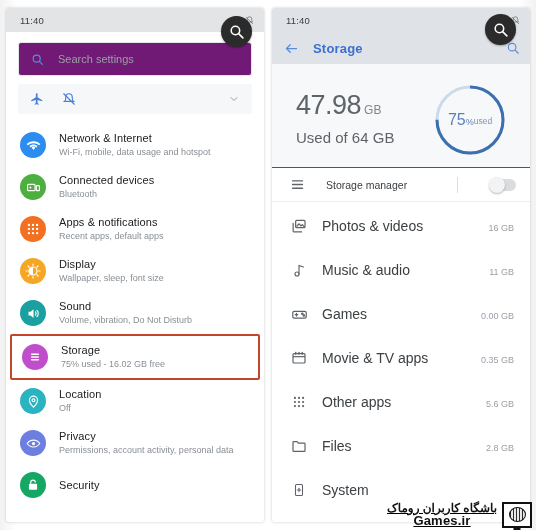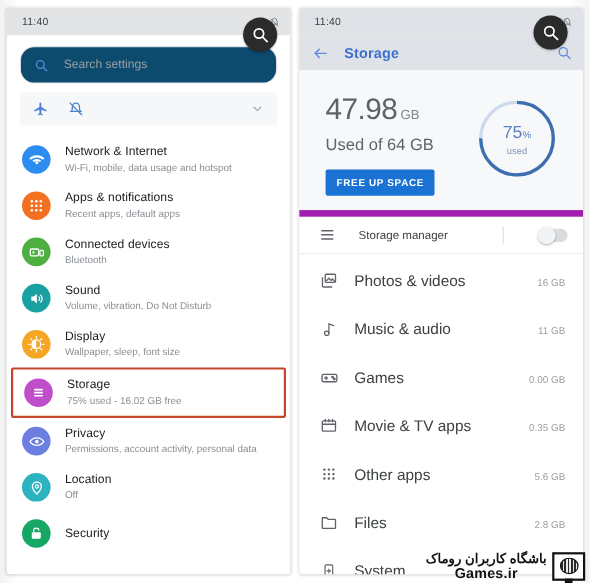--- a/index.html
+++ b/index.html
@@ -47,26 +47,26 @@
   }
   .statusbar.blue { background: #dfe3e7; }
   .status-icons { display: flex; align-items: center; gap: 3px; opacity: .72; }
   .status-icons svg { display: block; }
 
   
   .search-wrap { padding: 10px 12px 0 12px; }
   .search-card {
     height: 34px;
     border: 1px solid #e4e6e8;
-    border-radius: 13px;
+    border-radius: 3px;
     display: flex;
     align-items: center;
     padding: 0 12px;
     gap: 14px;
-    background: #0c4a6e;
+    background: #701a75;
   }
   .search-card .ph { font-size: 11px; color: #9aa0a6; }
 
   .chip-card {
     margin: 8px 12px 0 12px;
     height: 30px;
     background: #f6f7f8;
     border-radius: 3px;
     display: flex;
     align-items: center;
@@ -118,23 +118,23 @@
     font-weight: bold;
     letter-spacing: .2px;
     flex: 1;
   }
 
   
   .summary {
     background: #f7f8f9;
     padding: 20px 16px 16px 16px;
     display: flex;
-    align-items: flex-start;
-    border-bottom: 6px solid #a21caf;
-    height: 133px;
+    align-items: center;
+    border-bottom: 1px solid #a21caf;
+    height: 104px;
   }
   .sum-left { flex: 1; padding-left: 8px; }
   .big-num {
     font-size: 27px;
     color: #5f6368;
     line-height: 30px;
     letter-spacing: -.5px;
   }
   .big-num .unit { font-size: 12px; color: #80868b; margin-left: 3px; letter-spacing: 0; }
   .used-of { font-size: 15px; color: #5f6368; margin-top: 4px; }
@@ -149,21 +149,21 @@
     padding: 7px 10px;
     border: none;
     border-radius: 2px;
     cursor: pointer;
     font-family: "Liberation Sans", sans-serif;
   }
   .donut { position: relative; width: 76px; height: 76px; margin-top: 4px; margin-right: 6px; }
   .donut svg { display: block; }
   .donut-label {
     position: absolute; inset: 0;
-    display: flex; flex-direction: column;
+    display: flex; flex-direction: row;
     align-items: center; justify-content: center;
     padding-top: 2px;
   }
   .donut-pct { font-size: 16px; color: #5b7fba; line-height: 17px; }
   .donut-pct .sym { font-size: 9px; }
   .donut-used { font-size: 8.5px; color: #7d93b8; margin-top: 1px; }
 
   
   .mgr-row {
     height: 34px;
@@ -230,20 +230,21 @@
 
   
   .watermark {
     position: absolute;
     right: 4px;
     bottom: 2px;
     z-index: 40;
     display: flex;
     align-items: center;
     gap: 5px;
+    text-decoration: underline;
   }
   .wm-text { text-align: center; line-height: 1.05; }
   .wm-fa { font-size: 12px; color: #111; font-weight: bold; direction: rtl; }
   .wm-en { font-size: 13px; color: #111; font-weight: bold; letter-spacing: .2px; }
   .wm-logo {
     width: 30px; height: 26px;
     border: 2px solid #111;
     display: flex; align-items: center; justify-content: center;
     position: relative;
     background: #fff;
@@ -316,67 +317,53 @@
               <path d="M12 10.5c-2.5 0-4.7.9-6.4 2.4l1.9 2.1A6.9 6.9 0 0112 13.2c1.7 0 3.3.6 4.5 1.8l1.9-2.1a9.5 9.5 0 00-6.4-2.4z"></path>
             </svg>
         </span>
         <span class="stext">
           <span class="stitle" style="display:block">Network &amp; Internet</span>
           <span class="ssub" style="display:block">Wi-Fi, mobile, data usage and hotspot</span>
         </span>
       </div>
 
       <div class="srow">
+        <span class="sicon" style="background:#4caf3f">
+          <svg width="15" height="15" viewBox="0 0 24 24" fill="none" stroke="#ffffff" stroke-width="1.9">
+              <rect x="2.5" y="7" width="12" height="10" rx="1.6"></rect>
+              <rect x="16.5" y="9" width="5" height="8" rx="1.2"></rect>
+              <circle cx="7" cy="12" r="1.6" fill="#ffffff" stroke="none"></circle>
+            </svg>
+        </span>
+        <span class="stext">
+          <span class="stitle" style="display:block">Connected devices</span>
+          <span class="ssub" style="display:block">Bluetooth</span>
+        </span>
+      </div>
+
+      <div class="srow">
         <span class="sicon" style="background:#f37021">
           <svg width="14" height="14" viewBox="0 0 24 24" fill="#ffffff">
               <circle cx="5" cy="5" r="2"></circle>
               <circle cx="12" cy="5" r="2"></circle>
               <circle cx="19" cy="5" r="2"></circle>
               <circle cx="5" cy="12" r="2"></circle>
               <circle cx="12" cy="12" r="2"></circle>
               <circle cx="19" cy="12" r="2"></circle>
               <circle cx="5" cy="19" r="2"></circle>
               <circle cx="12" cy="19" r="2"></circle>
               <circle cx="19" cy="19" r="2"></circle>
             </svg>
         </span>
         <span class="stext">
           <span class="stitle" style="display:block">Apps &amp; notifications</span>
           <span class="ssub" style="display:block">Recent apps, default apps</span>
         </span>
       </div>
 
-      <div class="srow">
-        <span class="sicon" style="background:#4caf3f">
-          <svg width="15" height="15" viewBox="0 0 24 24" fill="none" stroke="#ffffff" stroke-width="1.9">
-              <rect x="2.5" y="7" width="12" height="10" rx="1.6"></rect>
-              <rect x="16.5" y="9" width="5" height="8" rx="1.2"></rect>
-              <circle cx="7" cy="12" r="1.6" fill="#ffffff" stroke="none"></circle>
-            </svg>
-        </span>
-        <span class="stext">
-          <span class="stitle" style="display:block">Connected devices</span>
-          <span class="ssub" style="display:block">Bluetooth</span>
-        </span>
-      </div>
-
-
-      <div class="srow">
-        <span class="sicon" style="background:#1aa0a0">
-          <svg width="15" height="15" viewBox="0 0 24 24" fill="#ffffff">
-              <path d="M4 9v6h3.5L12 19V5L7.5 9H4z"></path>
-              <path d="M15 9.5a3.5 3.5 0 010 5" fill="none" stroke="#ffffff" stroke-width="1.8" stroke-linecap="round"></path>
-              <path d="M17.5 7a7 7 0 010 10" fill="none" stroke="#ffffff" stroke-width="1.8" stroke-linecap="round"></path>
-            </svg>
-        </span>
-        <span class="stext">
-          <span class="stitle" style="display:block">Sound</span>
-          <span class="ssub" style="display:block">Volume, vibration, Do Not Disturb</span>
-        </span>
-      </div>
 
       <div class="srow">
         <span class="sicon" style="background:#f5a623">
           <svg width="16" height="16" viewBox="0 0 24 24" fill="#ffffff">
               <path d="M12 6a6 6 0 000 12z"></path>
               <circle cx="12" cy="12" r="6" fill="none" stroke="#ffffff" stroke-width="1.8"></circle>
               <g stroke="#ffffff" stroke-width="1.8" stroke-linecap="round">
                 <line x1="12" y1="1.5" x2="12" y2="3.5"></line>
                 <line x1="12" y1="20.5" x2="12" y2="22.5"></line>
                 <line x1="1.5" y1="12" x2="3.5" y2="12"></line>
@@ -387,57 +374,71 @@
                 <line x1="6" y1="18" x2="4.5" y2="19.5"></line>
               </g>
             </svg>
         </span>
         <span class="stext">
           <span class="stitle" style="display:block">Display</span>
           <span class="ssub" style="display:block">Wallpaper, sleep, font size</span>
         </span>
       </div>
 
+      <div class="srow">
+        <span class="sicon" style="background:#1aa0a0">
+          <svg width="15" height="15" viewBox="0 0 24 24" fill="#ffffff">
+              <path d="M4 9v6h3.5L12 19V5L7.5 9H4z"></path>
+              <path d="M15 9.5a3.5 3.5 0 010 5" fill="none" stroke="#ffffff" stroke-width="1.8" stroke-linecap="round"></path>
+              <path d="M17.5 7a7 7 0 010 10" fill="none" stroke="#ffffff" stroke-width="1.8" stroke-linecap="round"></path>
+            </svg>
+        </span>
+        <span class="stext">
+          <span class="stitle" style="display:block">Sound</span>
+          <span class="ssub" style="display:block">Volume, vibration, Do Not Disturb</span>
+        </span>
+      </div>
+
       <div class="srow highlight">
         <span class="sicon" style="background:#c04ecb">
           <svg width="14" height="14" viewBox="0 0 24 24" fill="#ffffff">
               <rect x="5" y="6" width="14" height="2.6" rx="1.3"></rect>
               <rect x="5" y="10.7" width="14" height="2.6" rx="1.3"></rect>
               <rect x="5" y="15.4" width="14" height="2.6" rx="1.3"></rect>
             </svg>
         </span>
         <span class="stext">
           <span class="stitle" style="display:block">Storage</span>
           <span class="ssub" style="display:block">75% used - 16.02 GB free</span>
         </span>
       </div>
 
       <div class="srow">
+        <span class="sicon" style="background:#2bb3c0">
+          <svg width="15" height="15" viewBox="0 0 24 24" fill="none" stroke="#ffffff" stroke-width="1.9">
+              <path d="M12 21s6.5-6.2 6.5-11a6.5 6.5 0 10-13 0c0 4.8 6.5 11 6.5 11z"></path>
+              <circle cx="12" cy="10" r="2.3"></circle>
+            </svg>
+        </span>
+        <span class="stext">
+          <span class="stitle" style="display:block">Location</span>
+          <span class="ssub" style="display:block">Off</span>
+        </span>
+      </div>
+
+      <div class="srow">
         <span class="sicon" style="background:#6c7ee0">
           <svg width="15" height="15" viewBox="0 0 24 24" fill="none" stroke="#ffffff" stroke-width="1.8">
               <path d="M2 12s3.5-5.5 10-5.5S22 12 22 12s-3.5 5.5-10 5.5S2 12 2 12z"></path>
               <circle cx="12" cy="12" r="2.6" fill="#ffffff" stroke="none"></circle>
             </svg>
         </span>
         <span class="stext">
           <span class="stitle" style="display:block">Privacy</span>
           <span class="ssub" style="display:block">Permissions, account activity, personal data</span>
-        </span>
-      </div>
-
-      <div class="srow">
-        <span class="sicon" style="background:#2bb3c0">
-          <svg width="15" height="15" viewBox="0 0 24 24" fill="none" stroke="#ffffff" stroke-width="1.9">
-              <path d="M12 21s6.5-6.2 6.5-11a6.5 6.5 0 10-13 0c0 4.8 6.5 11 6.5 11z"></path>
-              <circle cx="12" cy="10" r="2.3"></circle>
-            </svg>
-        </span>
-        <span class="stext">
-          <span class="stitle" style="display:block">Location</span>
-          <span class="ssub" style="display:block">Off</span>
         </span>
       </div>
 
       <div class="srow">
         <span class="sicon" style="background:#16a765">
           <svg width="14" height="14" viewBox="0 0 24 24" fill="#ffffff">
               <rect x="5" y="10" width="14" height="10" rx="1.6"></rect>
               <path d="M8 10V7.5a4 4 0 018 0" fill="none" stroke="#ffffff" stroke-width="2"></path>
             </svg>
         </span>
@@ -480,21 +481,20 @@
           <line x1="15.5" y1="15.5" x2="21" y2="21"></line>
       </svg>
     </div>
 
     <div class="summary">
       <div class="sum-left">
         <div class="big-num">
           <span>47.98</span><span class="unit">GB</span>
         </div>
         <div class="used-of">Used of 64 GB</div>
-        <button class="free-btn">FREE UP SPACE</button>
       </div>
       <div class="donut">
         <svg width="76" height="76" viewBox="0 0 76 76">
           <circle cx="38" cy="38" r="33" fill="none" stroke="#cddaec" stroke-width="3"></circle>
           <circle cx="38" cy="38" r="33" fill="none" stroke="#3c6fb0" stroke-width="3" stroke-dasharray="155.5 51.8" stroke-dashoffset="0" transform="rotate(-90 38 38)" stroke-linecap="butt"></circle>
         </svg>
         <div class="donut-label">
           <div class="donut-pct"><span>75</span><span class="sym">%</span></div>
           <div class="donut-used">used</div>
         </div>

